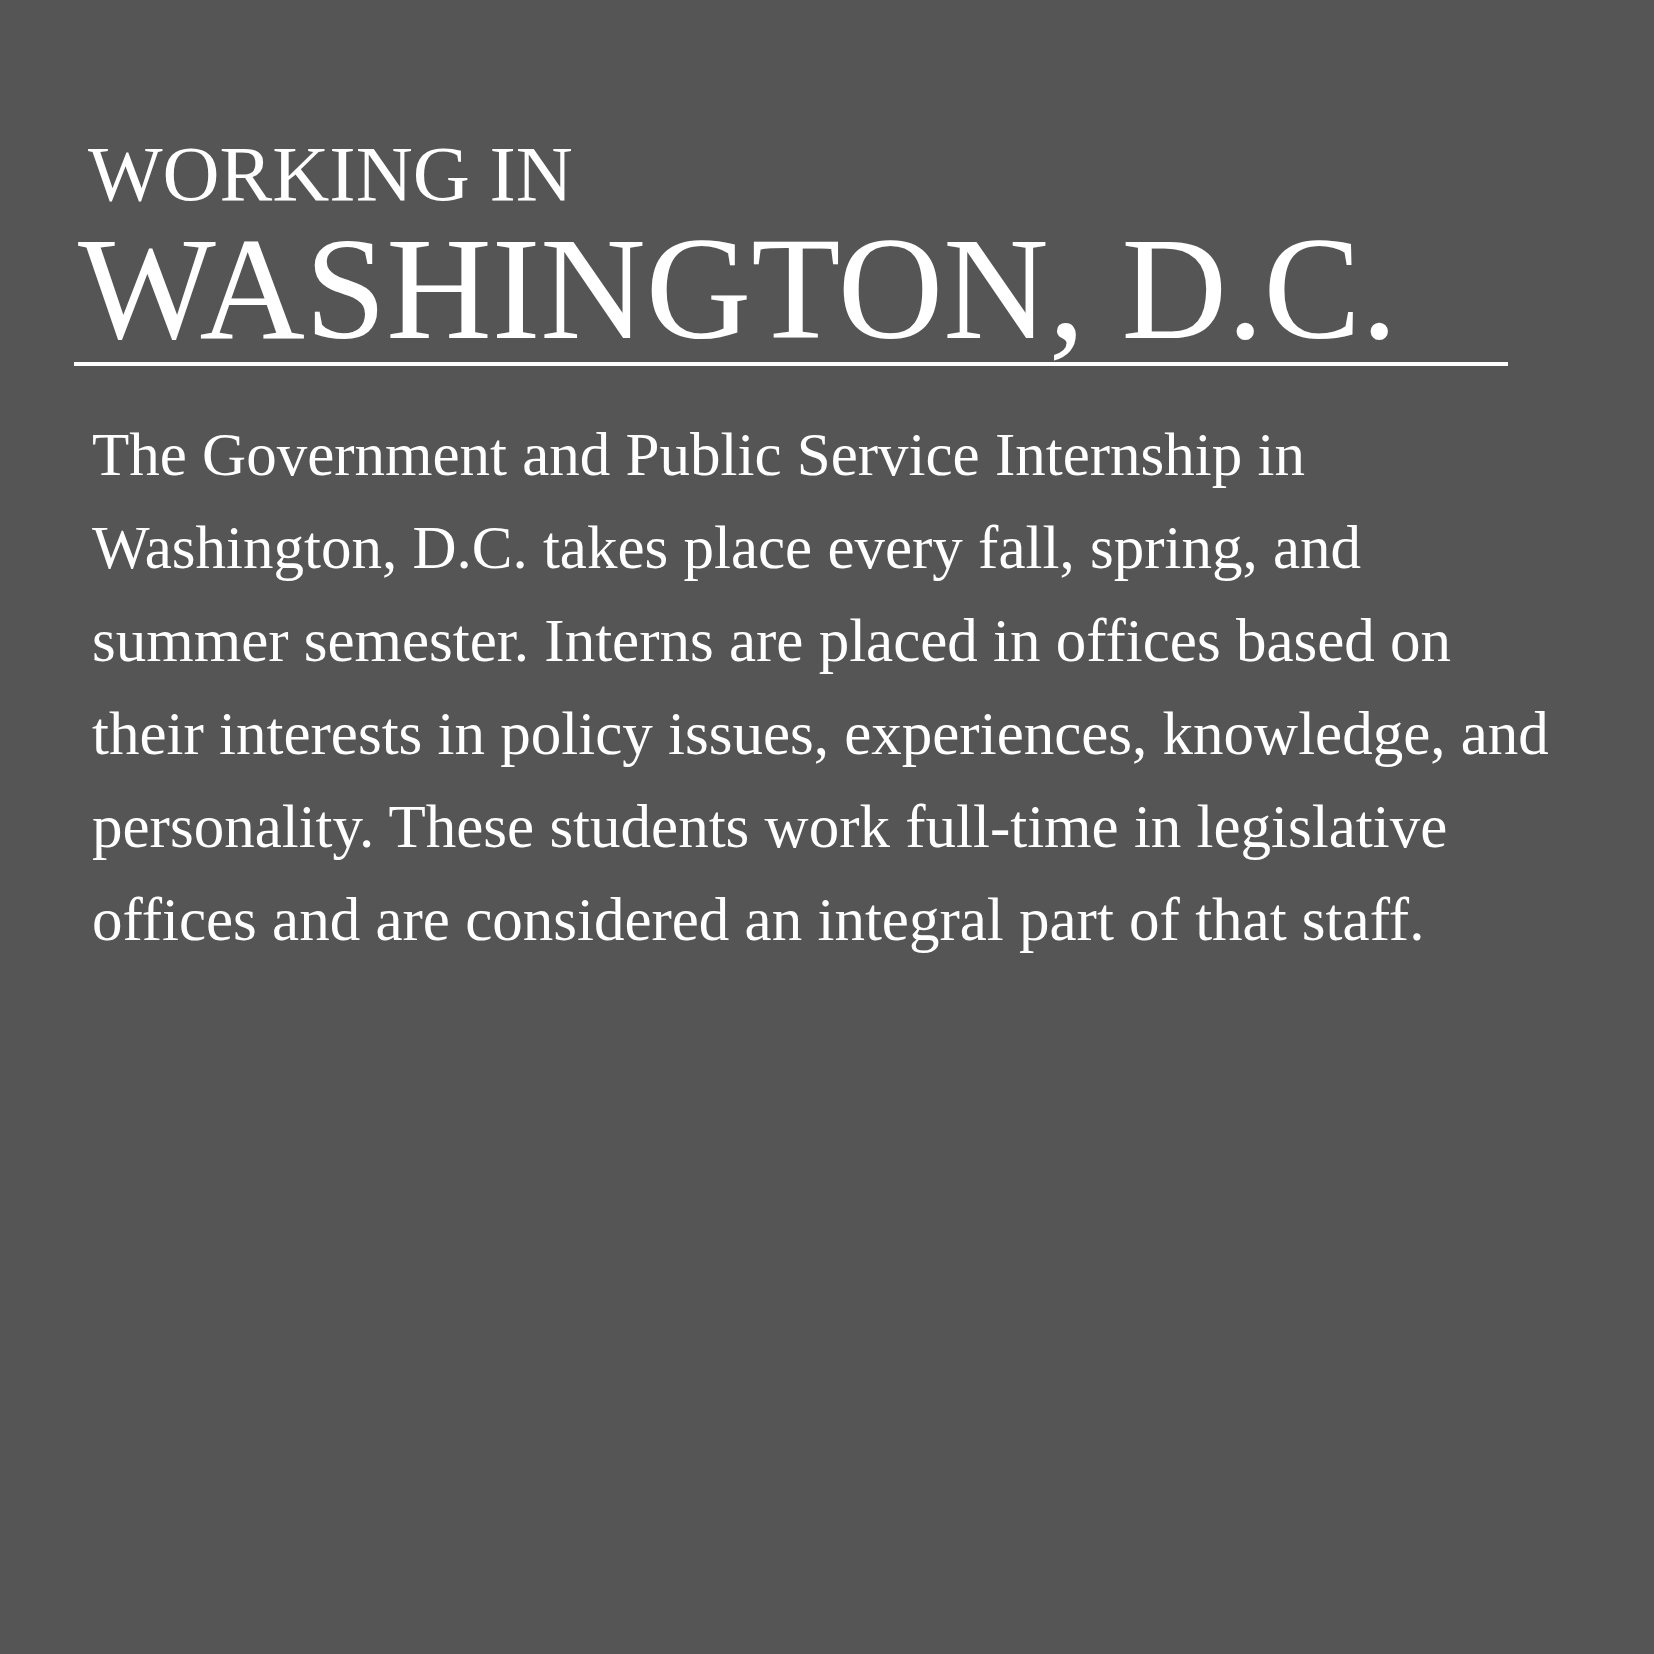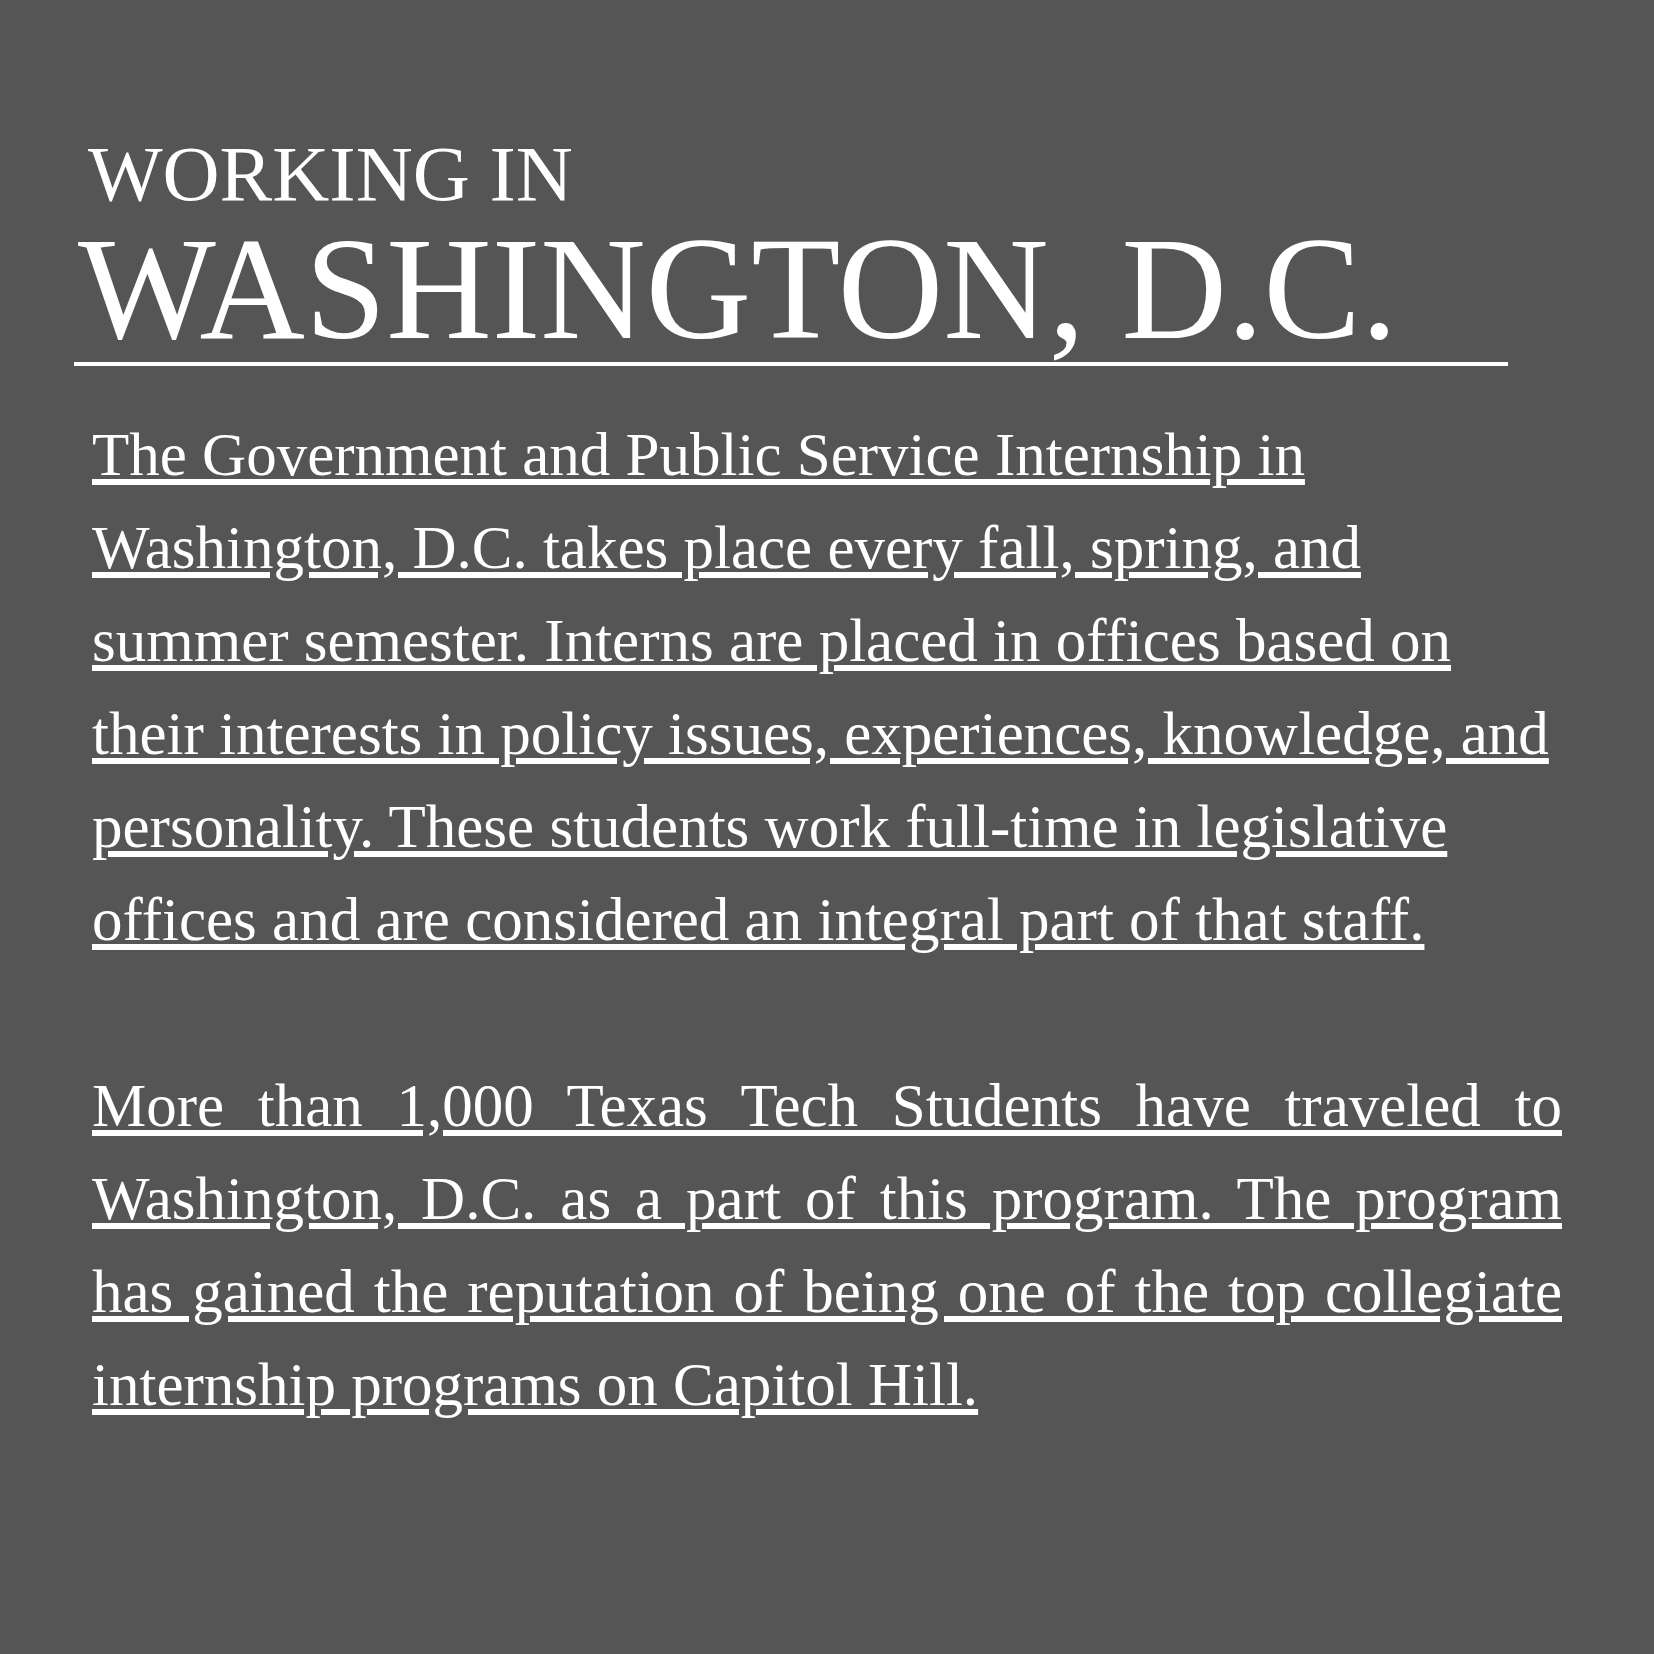--- a/index.html
+++ b/index.html
@@ -49,34 +49,32 @@
     .body-text {
       position: absolute;
       left: 92px;
       top: 408px;
       width: 1470px;
       font-size: 61px;
       line-height: 93px;
     }
     .body-text p {
       margin: 0;
-      text-decoration: underline;
     }
     .p1 {
       text-align: left;
     }
     .p2 {
       text-align: justify;
       margin-top: 93px !important;
     }
   </style>
 </head>
 <body>
 
 <div class="page">
   <h2 class="kicker">WORKING IN</h2>
   <h1 class="title">WASHINGTON, D.C.</h1>
   <hr class="rule">
   <div class="body-text">
     <p class="p1">The Government and Public Service Internship in Washington, D.C. takes place every fall, spring, and summer semester. Interns are placed in offices based on their interests in policy issues, experiences, knowledge, and personality. These students work full-time in legislative offices and are considered an integral part of that staff.</p>
-    <p class="p2">More than 1,000 Texas Tech Students have traveled to Washington, D.C. as a part of this program. The program has gained the reputation of being one of the top collegiate internship programs on Capitol Hill.</p>
   </div>
 </div>
 
 </body></html>

